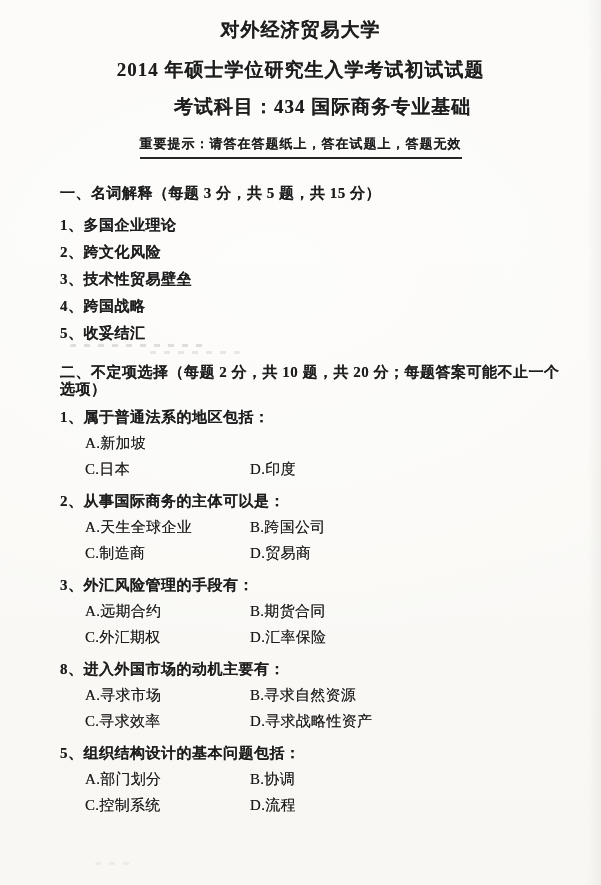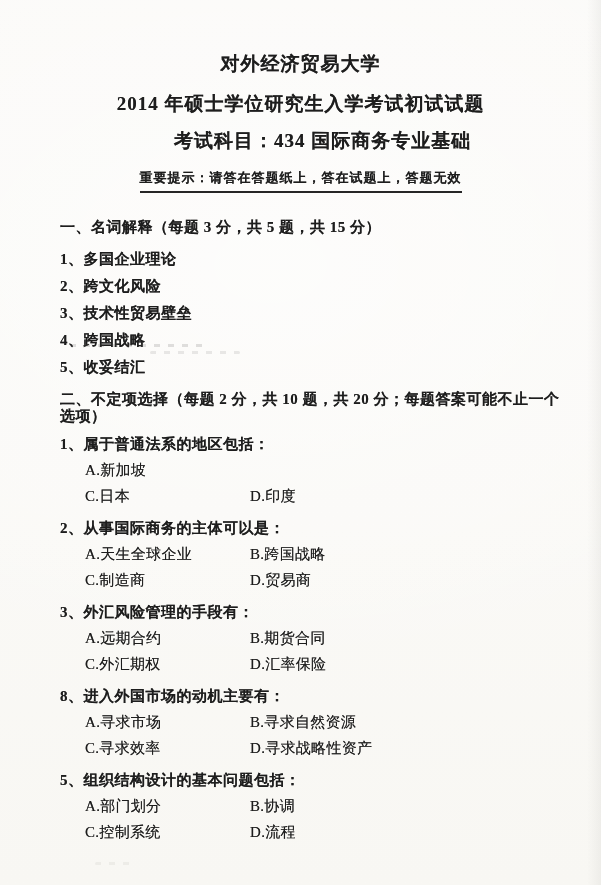--- a/index.html
+++ b/index.html
@@ -25,40 +25,40 @@
   .scan-smudge {
     position: absolute;
     background: repeating-linear-gradient(90deg, rgba(90,88,84,0.18) 0 6px, rgba(90,88,84,0) 6px 14px);
     height: 3px; border-radius: 2px; filter: blur(0.6px);
     pointer-events: none;
   }
   .smudge-a { left: 70px;  top: 344px; width: 140px; }
   .smudge-b { left: 150px; top: 351px; width: 90px; opacity: .7; }
   .smudge-c { left: 95px;  top: 862px; width: 40px; opacity: .4; }
 
-  .header { text-align: center; padding-top: 54px; }
+  .header { text-align: center; padding-top: 20px; }
   .h-line { font-weight: 700; font-size: 19px; line-height: 20px; letter-spacing: 1px; }
   .h-university { margin-bottom: 20px; }
   .h-exam      { margin-bottom: 17px; }
   .h-subject   { margin-bottom: 15px; margin-left: 44px; }
   .h-notice-wrap { line-height: 22px; }
   .h-notice {
     display: inline-block;
     font-weight: 700; font-size: 13px; letter-spacing: 1px;
     border-bottom: 2px solid #262626;
     padding-bottom: 2px;
   }
 
   .sections { padding: 0 40px 0 60px; font-size: 15px; }
   .section-one { margin-top: 26px; }
   .section-title { font-weight: 700; font-size: 15px; line-height: 17px; letter-spacing: 0.5px; }
   .term-list { margin-top: 10px; }
   .term-item { line-height: 27px; font-weight: 600; letter-spacing: 0.5px; }
 
-  .section-two { margin-top: 10px; }
+  .section-two { margin-top: 17px; }
   .question { margin-top: 6px; }
   .question:first-of-type { margin-top: 9px; }
   .q-stem { line-height: 26px; font-weight: 600; letter-spacing: 0.5px; }
   .opt-row {
     display: grid;
     grid-template-columns: 165px 1fr;
     margin-left: 25px;
     line-height: 26px;
   }
   .opt { font-weight: 500; letter-spacing: 0.3px; }
@@ -105,21 +105,21 @@
         <div class="opt-row">
           <span class="opt">C.日本</span>
           <span class="opt">D.印度</span>
         </div>
       </div>
 
       <div class="question">
         <div class="q-stem">2、从事国际商务的主体可以是：</div>
         <div class="opt-row">
           <span class="opt">A.天生全球企业</span>
-          <span class="opt">B.跨国战略</span>
+          <span class="opt">B.跨国公司</span>
         </div>
         <div class="opt-row">
           <span class="opt">C.制造商</span>
           <span class="opt">D.贸易商</span>
         </div>
       </div>
 
       <div class="question">
         <div class="q-stem">3、外汇风险管理的手段有：</div>
         <div class="opt-row">

